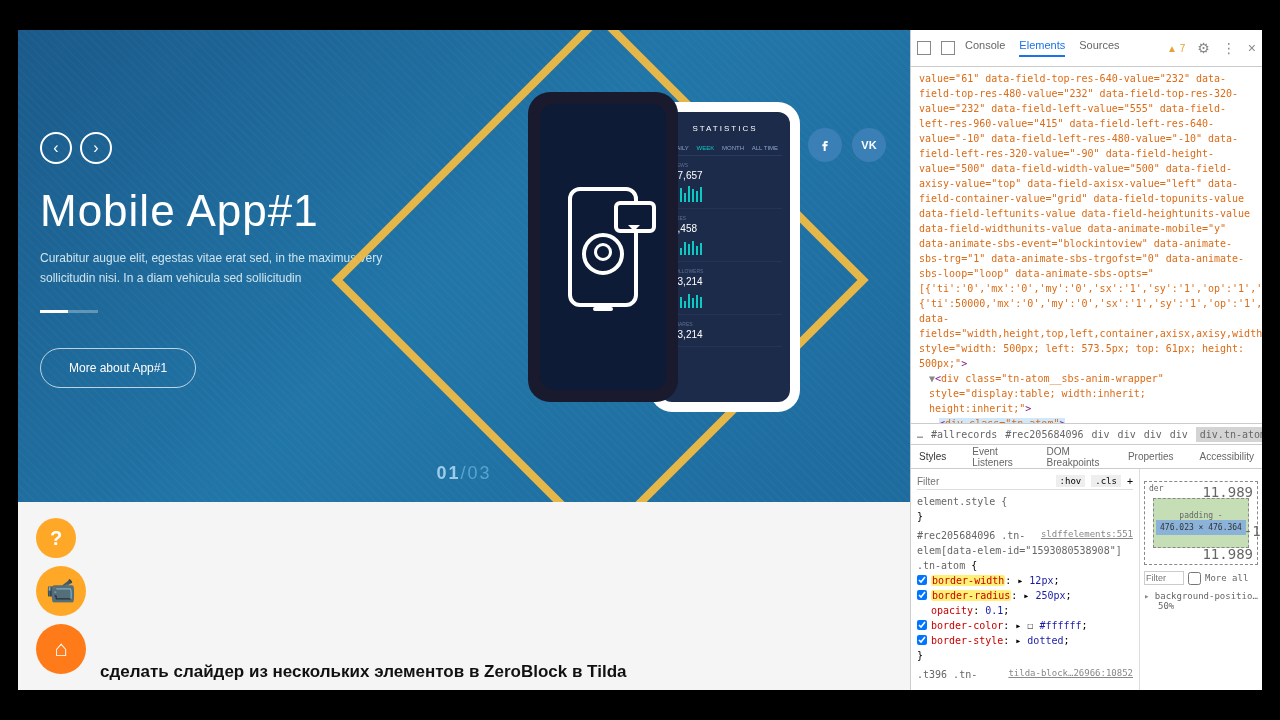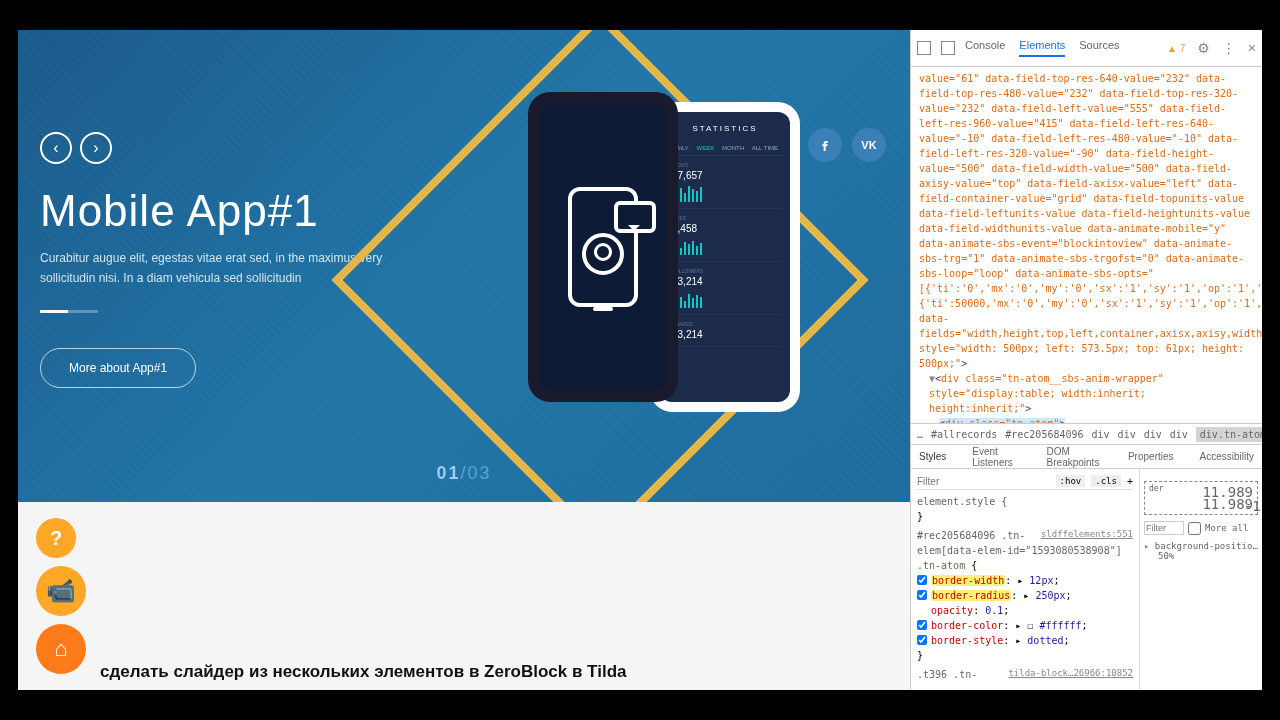--- a/index.html
+++ b/index.html
@@ -252,20 +252,23 @@
         </div>
         <div class="rule">
           <span class="link">tilda-block…26966:10852</span>
           <span class="sel2">.t396 .tn-</span>
         </div>
       </div>
       <div class="sty-right">
         <div class="boxm">
           <span class="lbl">der</span>
           <span class="num" style="top:2px;right:4px">11.989</span>
+          <div class="pad"><span>padding</span> -
+            <div class="dim">476.023 × 476.364</div>
+          </div>
           <span class="num" style="bottom:2px;right:4px">11.989</span>
           <span class="num" style="top:50%;right:-12px">-11</span>
         </div>
         <div class="rf">
           <input type="text" placeholder="Filter" style="">
           <input type="checkbox" style="">
           <span>More all</span>
         </div>
         <div class="comp-prop"><span class="tri">▸</span> <span>background-positio…</span></div>
         <div style="padding-left:14px">50%</div>

